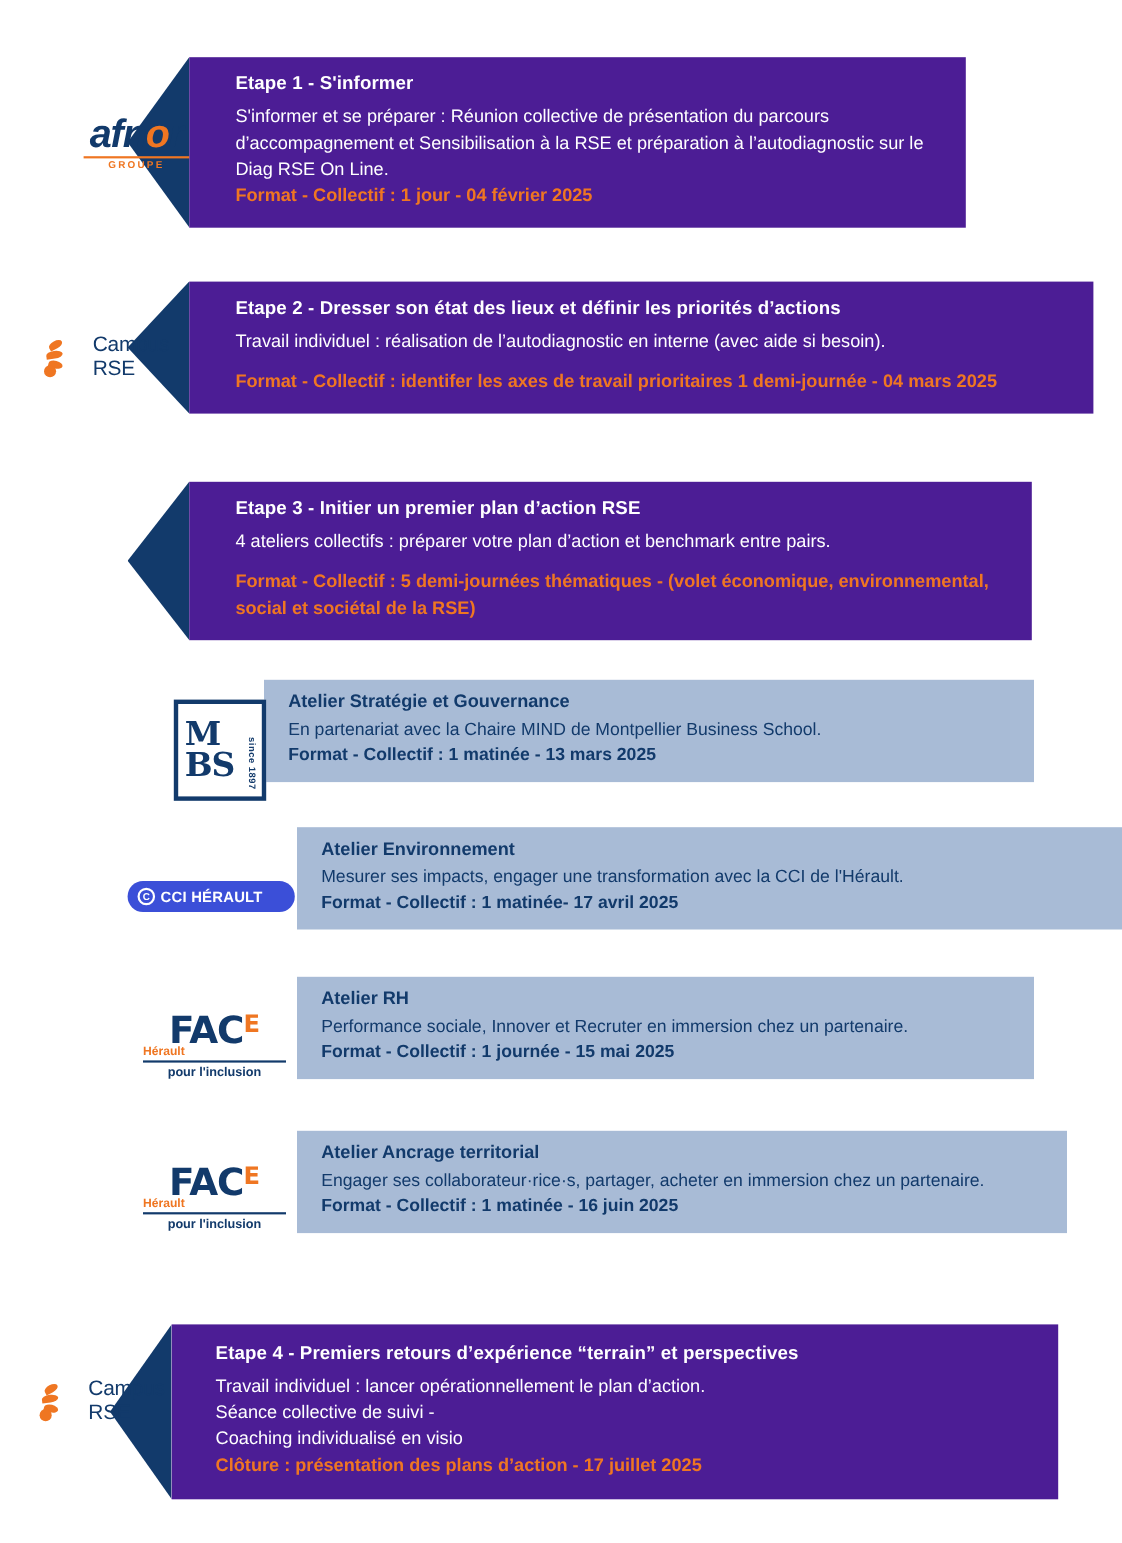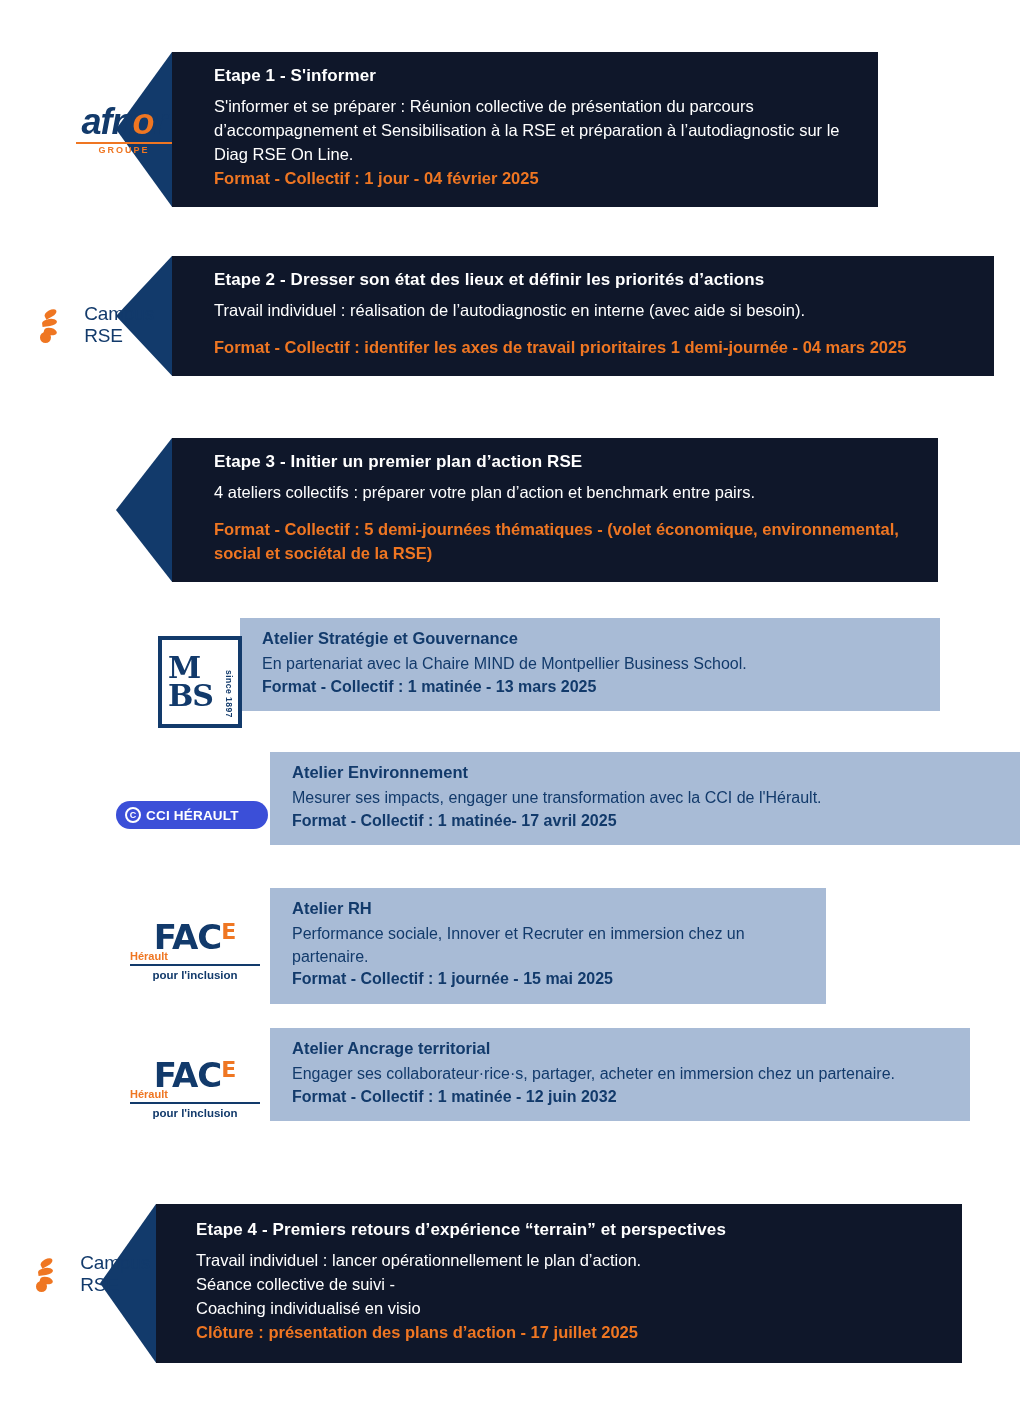--- a/index.html
+++ b/index.html
@@ -10,21 +10,21 @@
     font-family: "Liberation Sans", sans-serif;
     position: relative;
     overflow: hidden;
   }
 
   .stage { position: relative; width: 1020px; height: 1403px; }
 
   
   .step {
     position: absolute;
-    background: #0f172a;
+    background: #4c1d95;
     color: #ffffff;
     padding: 14px 24px 16px 42px;
   }
   .step .notch {
     position: absolute;
     top: 0;
     left: -56px;
     width: 56px;
     height: 100%;
     background: #123a6b;
@@ -237,40 +237,40 @@
     <div class="atelier-title">Atelier Environnement</div>
     <div class="atelier-body">Mesurer ses impacts, engager une transformation avec la CCI de l'Hérault.</div>
     <div class="atelier-format">Format - Collectif : 1 matinée- 17 avril 2025</div>
   </div>
 
   <div class="logo logo-cci">
     <div class="mark">C</div>
     <div class="txt">CCI HÉRAULT</div>
   </div>
 
-  <div class="atelier" style="left:270px; top:888px; width:556px;">
+  <div class="atelier" style="left:270px; top:888px; width:670px;">
     <div class="atelier-title">Atelier RH</div>
     <div class="atelier-body">Performance sociale, Innover et Recruter en immersion chez un partenaire.</div>
     <div class="atelier-format">Format - Collectif : 1 journée - 15 mai 2025</div>
   </div>
 
   <div class="logo logo-face" style="left:130px; top:920px;">
     <div class="row">
       <span class="fac">FAC</span>
         <span class="e">E</span>
     </div>
     <div class="her">Hérault</div>
     <div class="bar"></div>
     <div class="incl">pour l'inclusion</div>
   </div>
 
   <div class="atelier" style="left:270px; top:1028px; width:700px;">
     <div class="atelier-title">Atelier Ancrage territorial</div>
     <div class="atelier-body">Engager ses collaborateur·rice·s, partager, acheter en immersion chez un partenaire.</div>
-    <div class="atelier-format">Format - Collectif : 1 matinée - 12 juin 2032</div>
+    <div class="atelier-format">Format - Collectif : 1 matinée - 16 juin 2025</div>
   </div>
 
   <div class="logo logo-face" style="left:130px; top:1058px;">
     <div class="row">
       <span class="fac">FAC</span>
         <span class="e">E</span>
     </div>
     <div class="her">Hérault</div>
     <div class="bar"></div>
     <div class="incl">pour l'inclusion</div>

